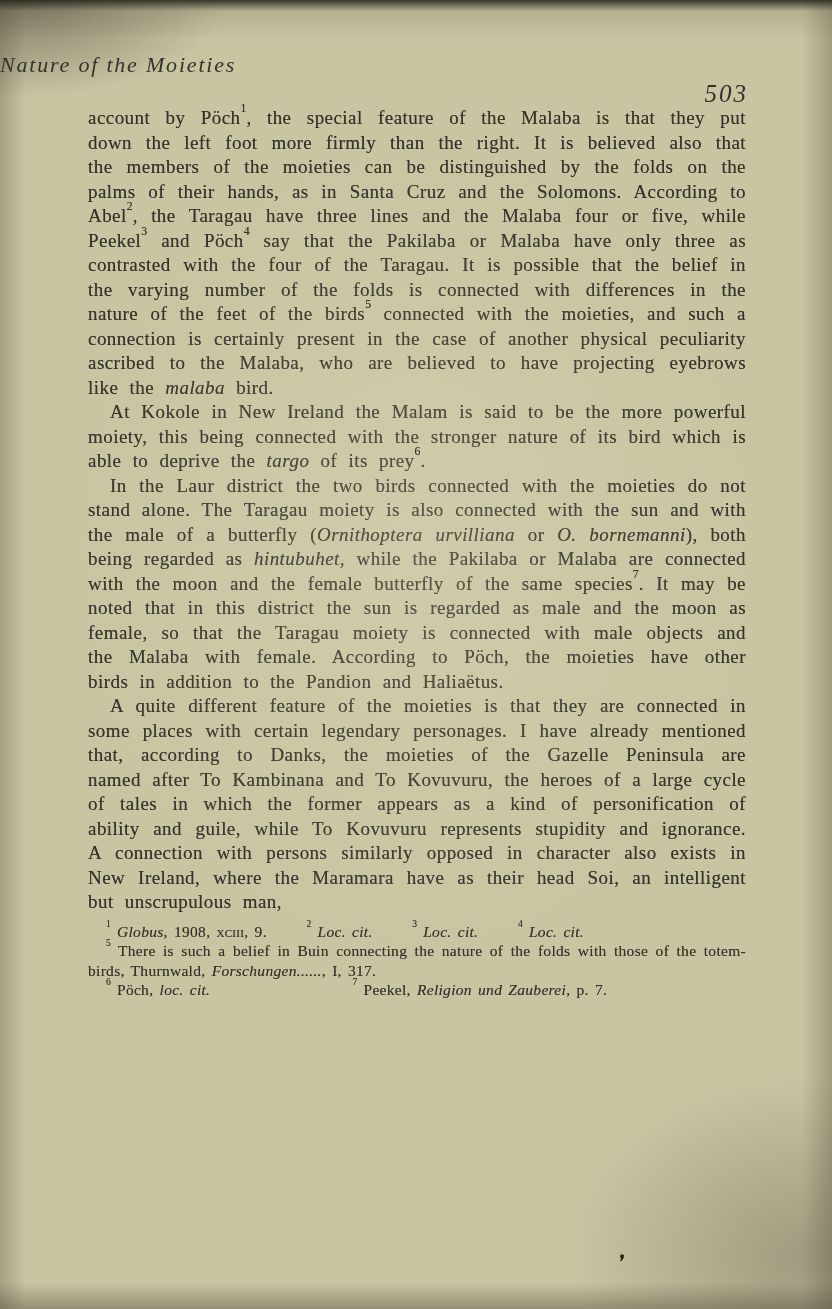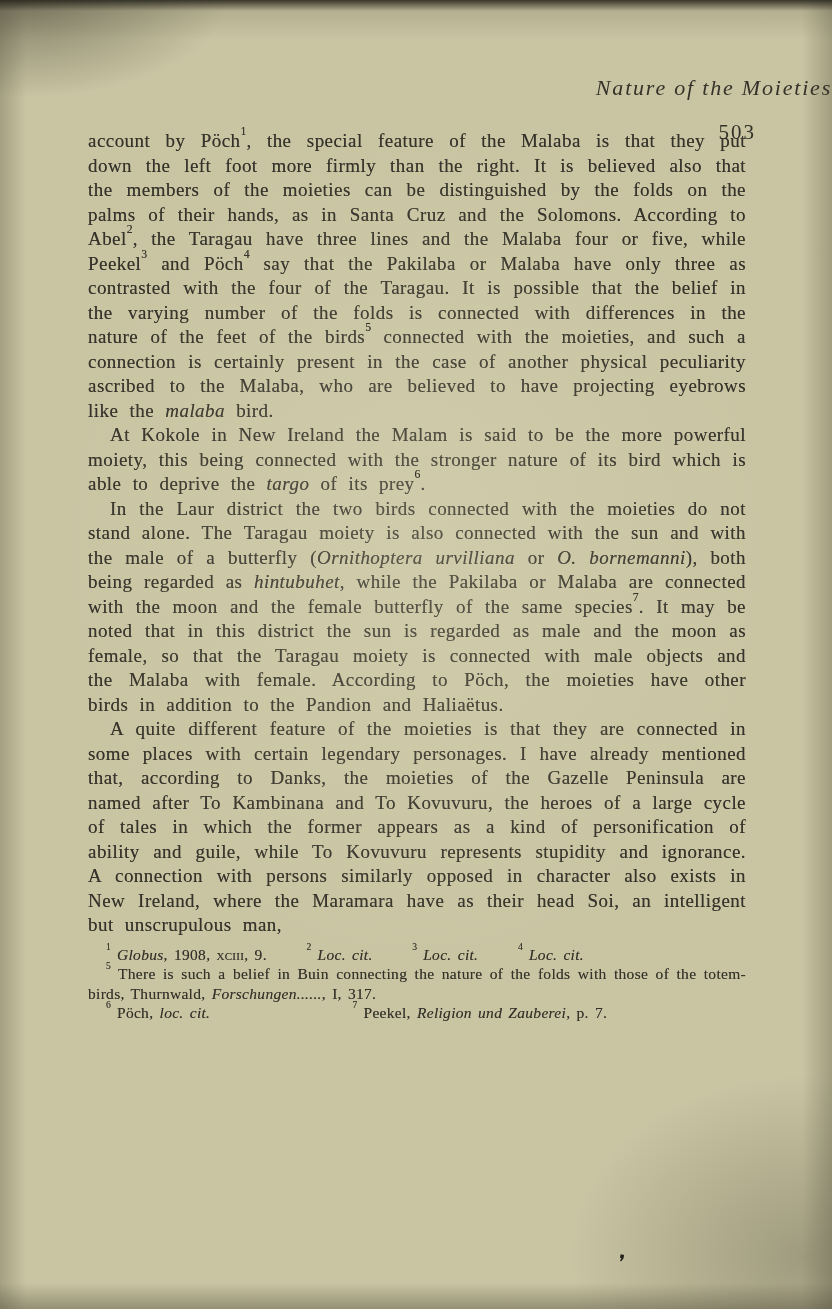--- a/index.html
+++ b/index.html
@@ -23,35 +23,35 @@
       linear-gradient(to bottom, rgba(70,66,48,0.22), rgba(70,66,48,0) 40px),
       linear-gradient(to right,  rgba(70,66,48,0.28), rgba(70,66,48,0) 26px),
       linear-gradient(to left,   rgba(70,66,48,0.30), rgba(70,66,48,0) 30px),
       linear-gradient(to top,    rgba(64,60,44,0.38), rgba(64,60,44,0) 26px),
       radial-gradient(ellipse 340px 260px at 97% 96%, rgba(64,60,44,0.30), rgba(64,60,44,0) 70%),
       radial-gradient(ellipse 300px 140px at 2% 0%,  rgba(40,38,28,0.45), rgba(40,38,28,0) 70%),
       radial-gradient(ellipse 60% 45% at 50% 42%, rgba(233,228,198,0.22), rgba(233,228,198,0) 70%);
   }
   .header {
     position: relative;
-    padding-top: 35px;
-    text-align: right;
-    margin-top: 40px;
+    padding-top: 52px;
+    text-align: left;
   }
   .title {
     font-style: italic;
     font-size: 22px;
     letter-spacing: 1.8px;
   }
   .pageno {
     position: absolute;
     top: 80px;
-    right: 76px;
-    font-size: 21px;
+    right: 84px;
+    font-size: 25px;
     letter-spacing: 2px;
+    font-style: italic;
   }
   .textblock {
     padding: 28px 86px 0 88px;
     font-size: 19px;
     line-height: 24.5px;
     text-align: justify;
     letter-spacing: 0.45px;
     word-spacing: 6px;
     text-shadow: 0 0 0.55px rgba(52,50,42,0.6);
   }

